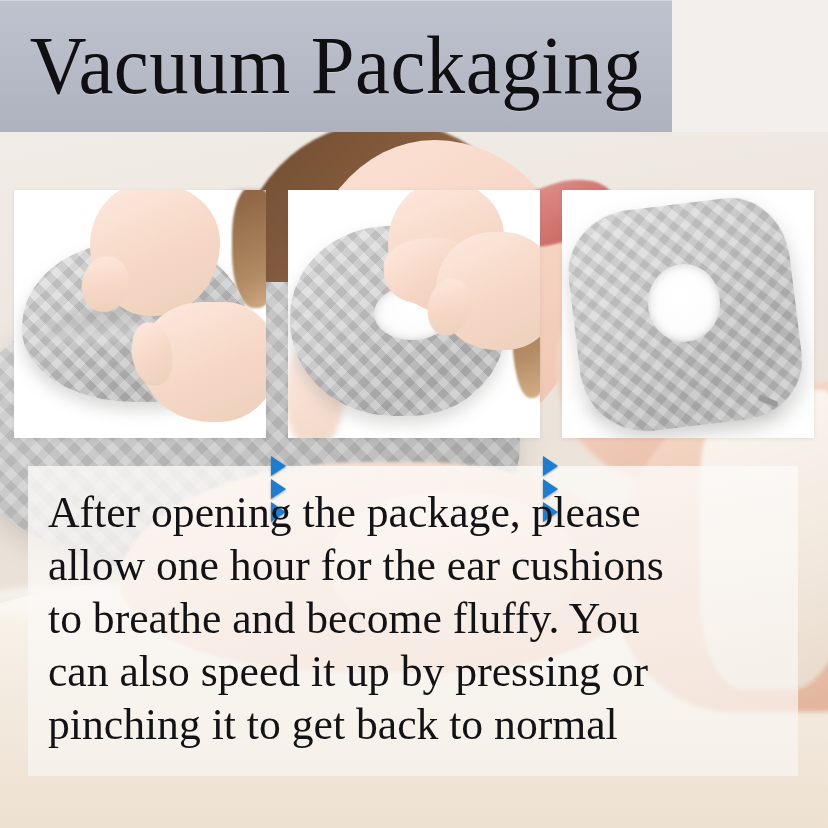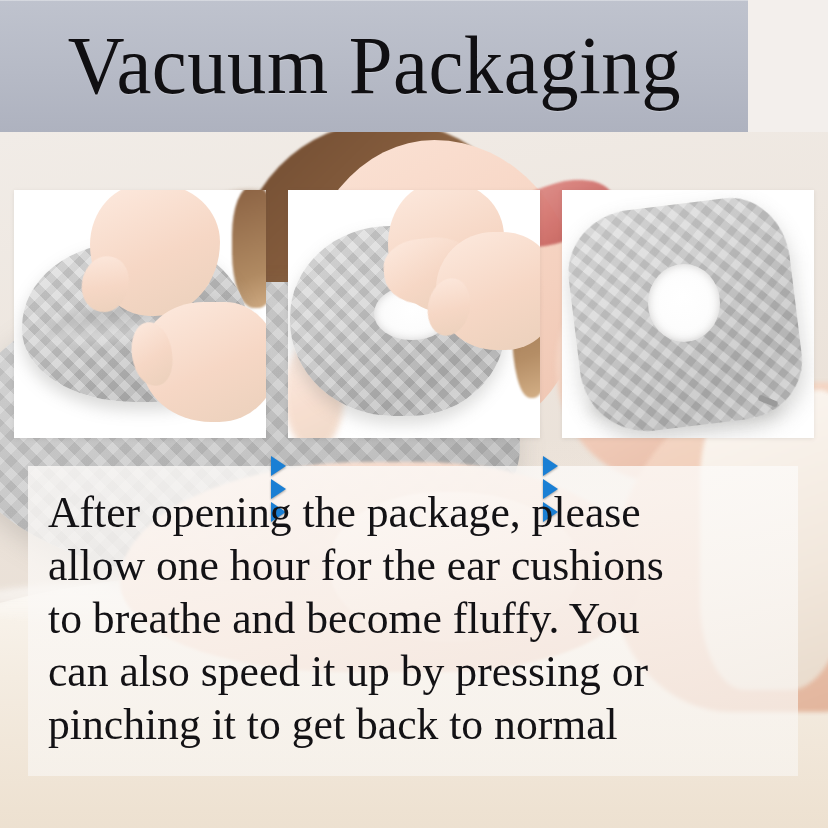--- a/index.html
+++ b/index.html
@@ -115,21 +115,21 @@
   }
   .bg-hand{
     position:absolute;left:330px;top:360px;width:250px;height:150px;
     border-radius:45% 50% 50% 48%;
     background:linear-gradient(160deg,#fdeee5 0%,#f5d9c9 60%,#eac5b1 100%);
     filter:blur(1px);
   }
 
   
   .header{
-    position:absolute;left:0;top:0;width:748px;height:132px;
+    position:absolute;left:0;top:0;width:672px;height:132px;
     background:linear-gradient(180deg,#bfc3ce 0%,#b6bac6 55%,#aeb2bf 100%);
     display:flex;align-items:center;justify-content:center;
     box-shadow:0 1px 0 rgba(255,255,255,.35) inset;
   }
   .header-title{
     font-family:"Liberation Serif",serif;
     font-size:82px;line-height:1;color:#100f12;
     letter-spacing:.5px;transform:scaleX(.96);white-space:nowrap;
     text-shadow:0 1px 1px rgba(255,255,255,.25);
   }

